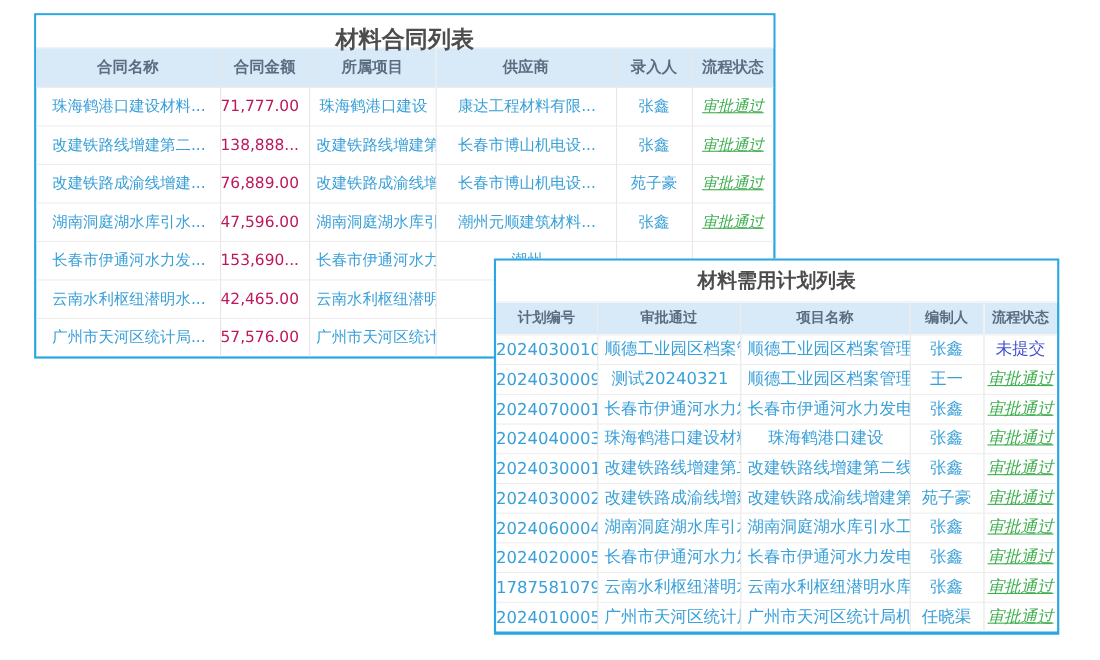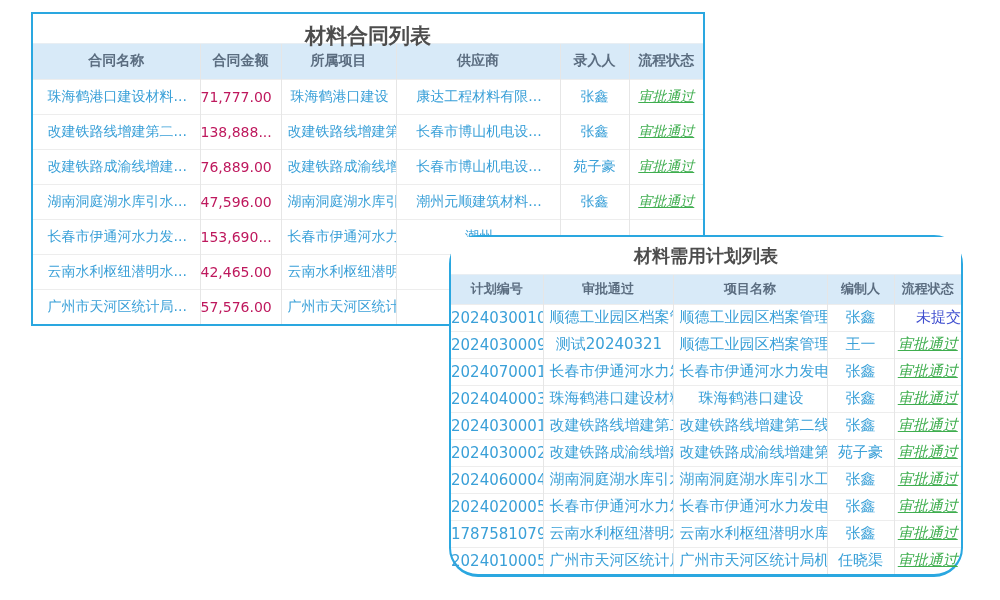--- a/index.html
+++ b/index.html
@@ -12,21 +12,21 @@
     --header-text:#5b6d80;
     --title-text:#4d4d4d;
   }
   *{box-sizing:border-box;margin:0;padding:0;}
   html,body{background:#fff;}
   body{font-family:"DejaVu Sans","Liberation Sans",sans-serif;}
   .stage{position:relative;width:1000px;height:600px;background:#fff;overflow:hidden;}
 
   .card{position:absolute;background:#fff;border:2px solid var(--accent-border);}
   .card.contract{left:31px;top:12px;width:674px;z-index:1;}
-  .card.plan{left:449px;top:235px;width:514px;z-index:2;border-bottom-width:3px;border-radius:29px;}
+  .card.plan{left:449px;top:235px;width:514px;z-index:2;border-bottom-width:3px;}
 
   .card-title{text-align:center;font-weight:bold;color:var(--title-text);
     border-bottom:1px solid #e8eef3;background:#fff;}
   .contract .card-title{height:30px;line-height:44px;font-size:21px;}
   .plan .card-title{height:38px;line-height:38px;font-size:18px;}
 
   table{width:100%;border-collapse:collapse;table-layout:fixed;}
   th{background:var(--header-bg);color:var(--header-text);font-weight:bold;
      white-space:nowrap;overflow:hidden;margin-top:38px;}
   .contract th{height:35px;font-size:14px;}
@@ -34,21 +34,21 @@
   td{color:var(--text-dark);white-space:nowrap;overflow:hidden;border-top:1px solid #ededed;}
   .contract td{height:35px;font-size:14px;}
   .plan td{height:27px;font-size:15px;}
   th + th, td + td{border-left:1px solid #e6e6e6;}
 
   .cell-left{text-align:center;padding-left:6px;padding-right:4px;}
   .cell-center{text-align:center;margin-left:12px;}
   .cell-amount{text-align:right;padding-right:10px;color:#be185d;}
   .cell-link{color:var(--link-blue);cursor:pointer;}
   td.approved{color:var(--green-status);text-decoration:underline;cursor:pointer;font-style:italic;}
-  td.pending{color:var(--pending-blue);cursor:pointer;text-align:right;}
+  td.pending{color:var(--pending-blue);cursor:pointer;}
 </style>
 </head>
 <body>
 
 <div class="stage">
 
   <section class="card contract">
     <div class="card-title">材料合同列表</div>
     <table>
       <colgroup>

